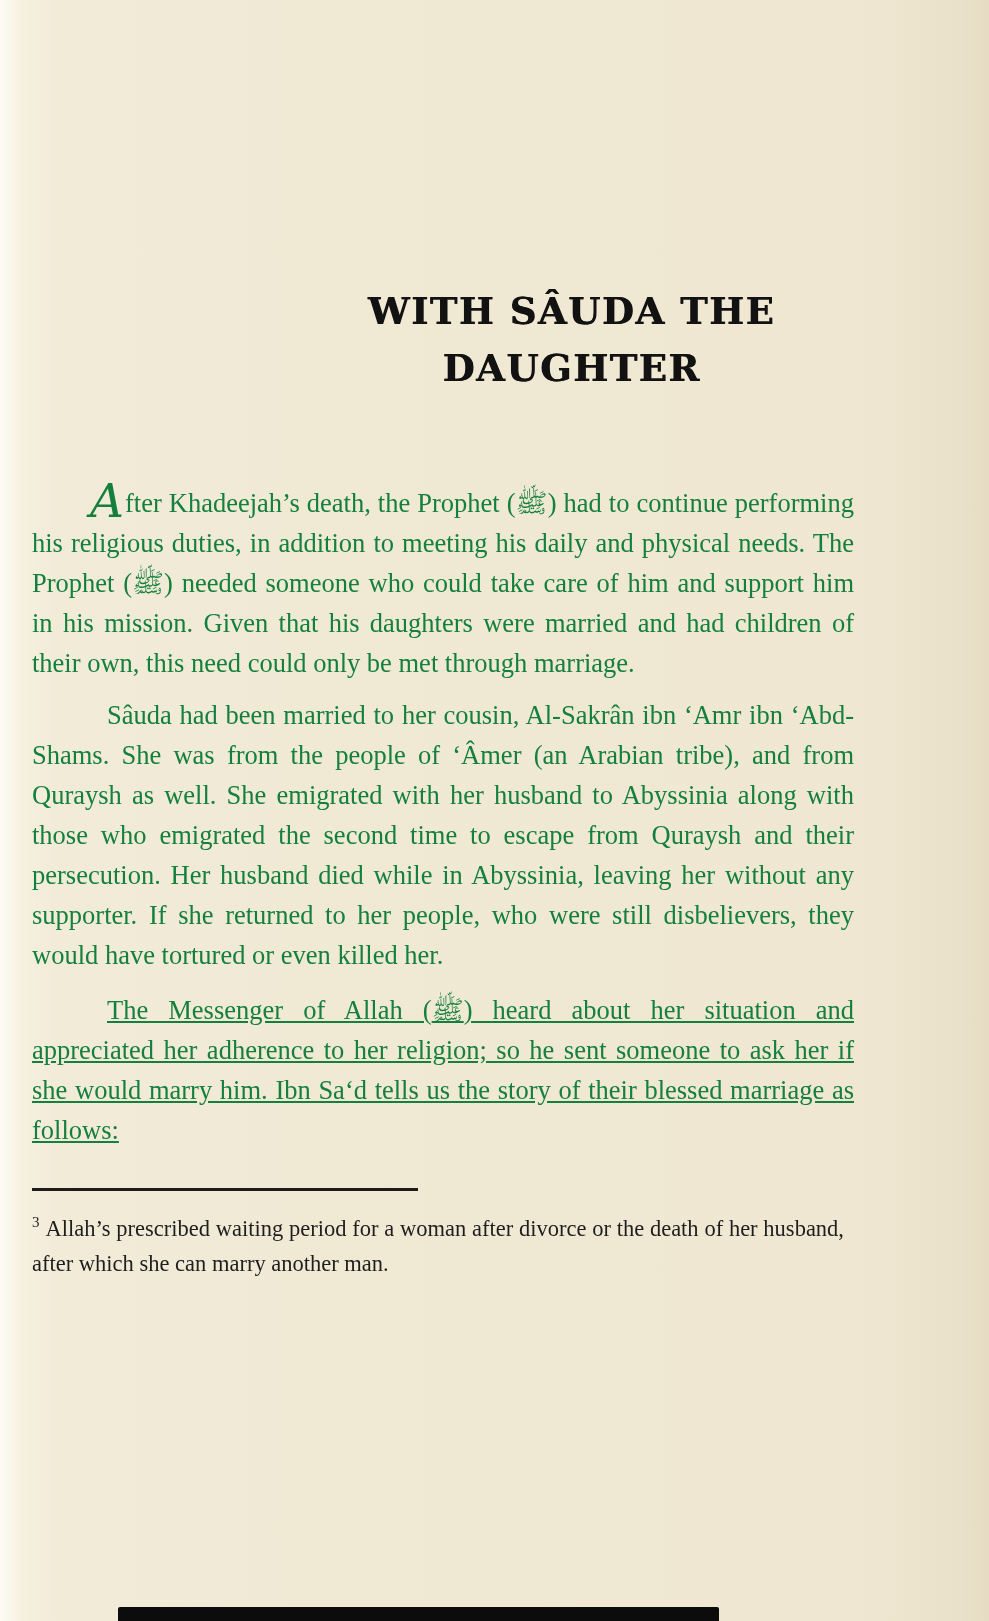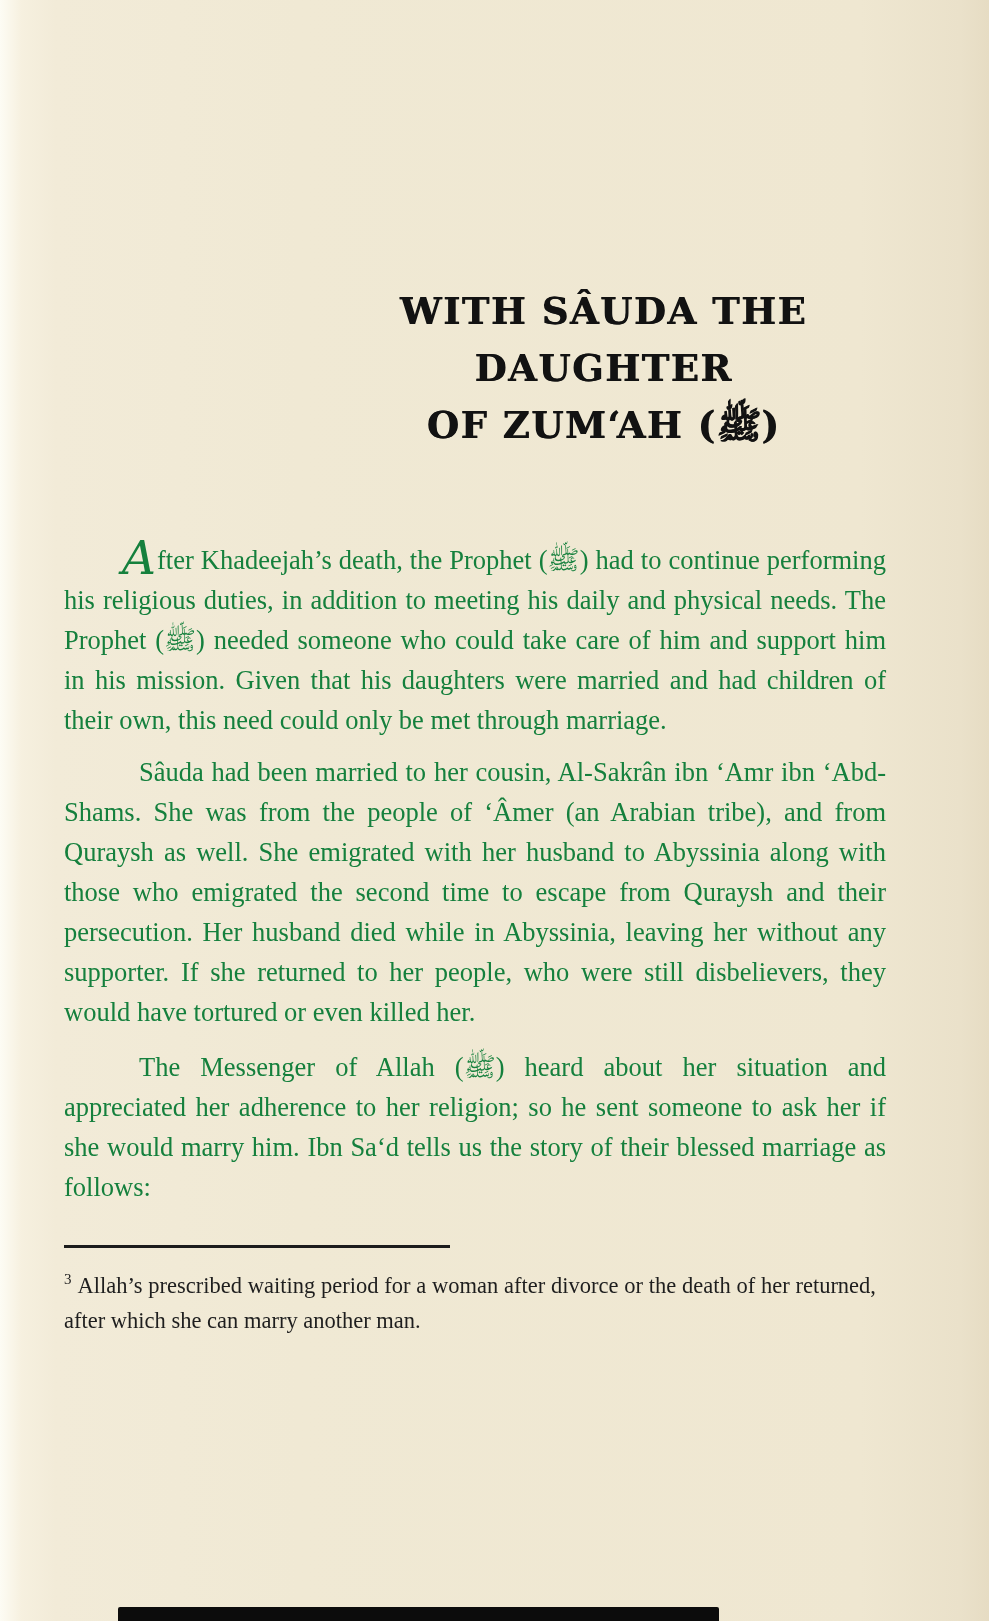--- a/index.html
+++ b/index.html
@@ -17,21 +17,21 @@
       #f6f0df 22px,
       #f2ebd8 55px,
       #f0e9d4 300px,
       #efe7d1 860px,
       #eae1ca 960px,
       #e6dcc3 989px);
     color: #1c1c1c;
   }
   .page-inner {
     position: absolute;
-    left: 64px;
+    left: 32px;
     top: 0;
     width: 822px;
   }
   .chapter-title {
     margin-top: 283px;
     margin-left: 212px;
     width: 655px;
     text-align: center;
     font-family: "DejaVu Serif", "Liberation Serif", serif;
     font-weight: 700;
@@ -50,20 +50,21 @@
   }
   .para {
     margin: 0 0 12px 0;
     text-indent: 75px;
   }
   .para.first {
     text-indent: 58px;
   }
   .para.spaced {
     margin-top: 15px;
+    text-decoration: underline;
   }
   .drop-cap {
     font-style: italic;
     font-family: "DejaVu Serif", serif;
     font-size: 47px;
     line-height: 0;
     vertical-align: -5px;
     letter-spacing: 0;
     padding-right: 1px;
   }
@@ -96,31 +97,30 @@
     border-radius: 2px 2px 0 0;
   }
 </style>
 </head>
 <body>
 
 <div class="page-inner">
 
   <div class="chapter-title">
     <div>WITH SÂUDA THE DAUGHTER</div>
-    <div>OF ZUM‘AH (ﷺ)</div>
   </div>
 
   <div class="body-text">
     <p class="para first"><span class="drop-cap">A</span><span>fter Khadeejah’s death, the Prophet (ﷺ) had to continue performing his religious duties, in addition to meeting his daily and physical needs. The Prophet (ﷺ) needed someone who could take care of him and support him in his mission. Given that his daughters were married and had children of their own, this need could only be met through marriage.</span></p>
 
     <p class="para"><span>Sâuda had been married to her cousin, Al-Sakrân ibn ‘Amr ibn ‘Abd-Shams. She was from the people of ‘Âmer (an Arabian tribe), and from Quraysh as well. She emigrated with her husband to Abyssinia along with those who emigrated the second time to escape from Quraysh and their persecution. Her husband died while in Abyssinia, leaving her without any supporter. If she returned to her people, who were still disbelievers, they would have tortured or even killed her.</span></p>
 
     <p class="para spaced"><span>The Messenger of Allah (ﷺ) heard about her situation and appreciated her adherence to her religion; so he sent someone to ask her if she would marry him. Ibn Sa‘d tells us the story of their blessed marriage as follows:</span></p>
 
   </div>
 
   <div class="footnote-separator"></div>
 
-  <p class="footnote"><sup>3</sup><span>Allah’s prescribed waiting period for a woman after divorce or the death of her returned, after which she can marry another man.</span></p>
+  <p class="footnote"><sup>3</sup><span>Allah’s prescribed waiting period for a woman after divorce or the death of her husband, after which she can marry another man.</span></p>
 
 </div>
 
 <div class="scan-artifact-bar"></div>
 
 </body></html>

